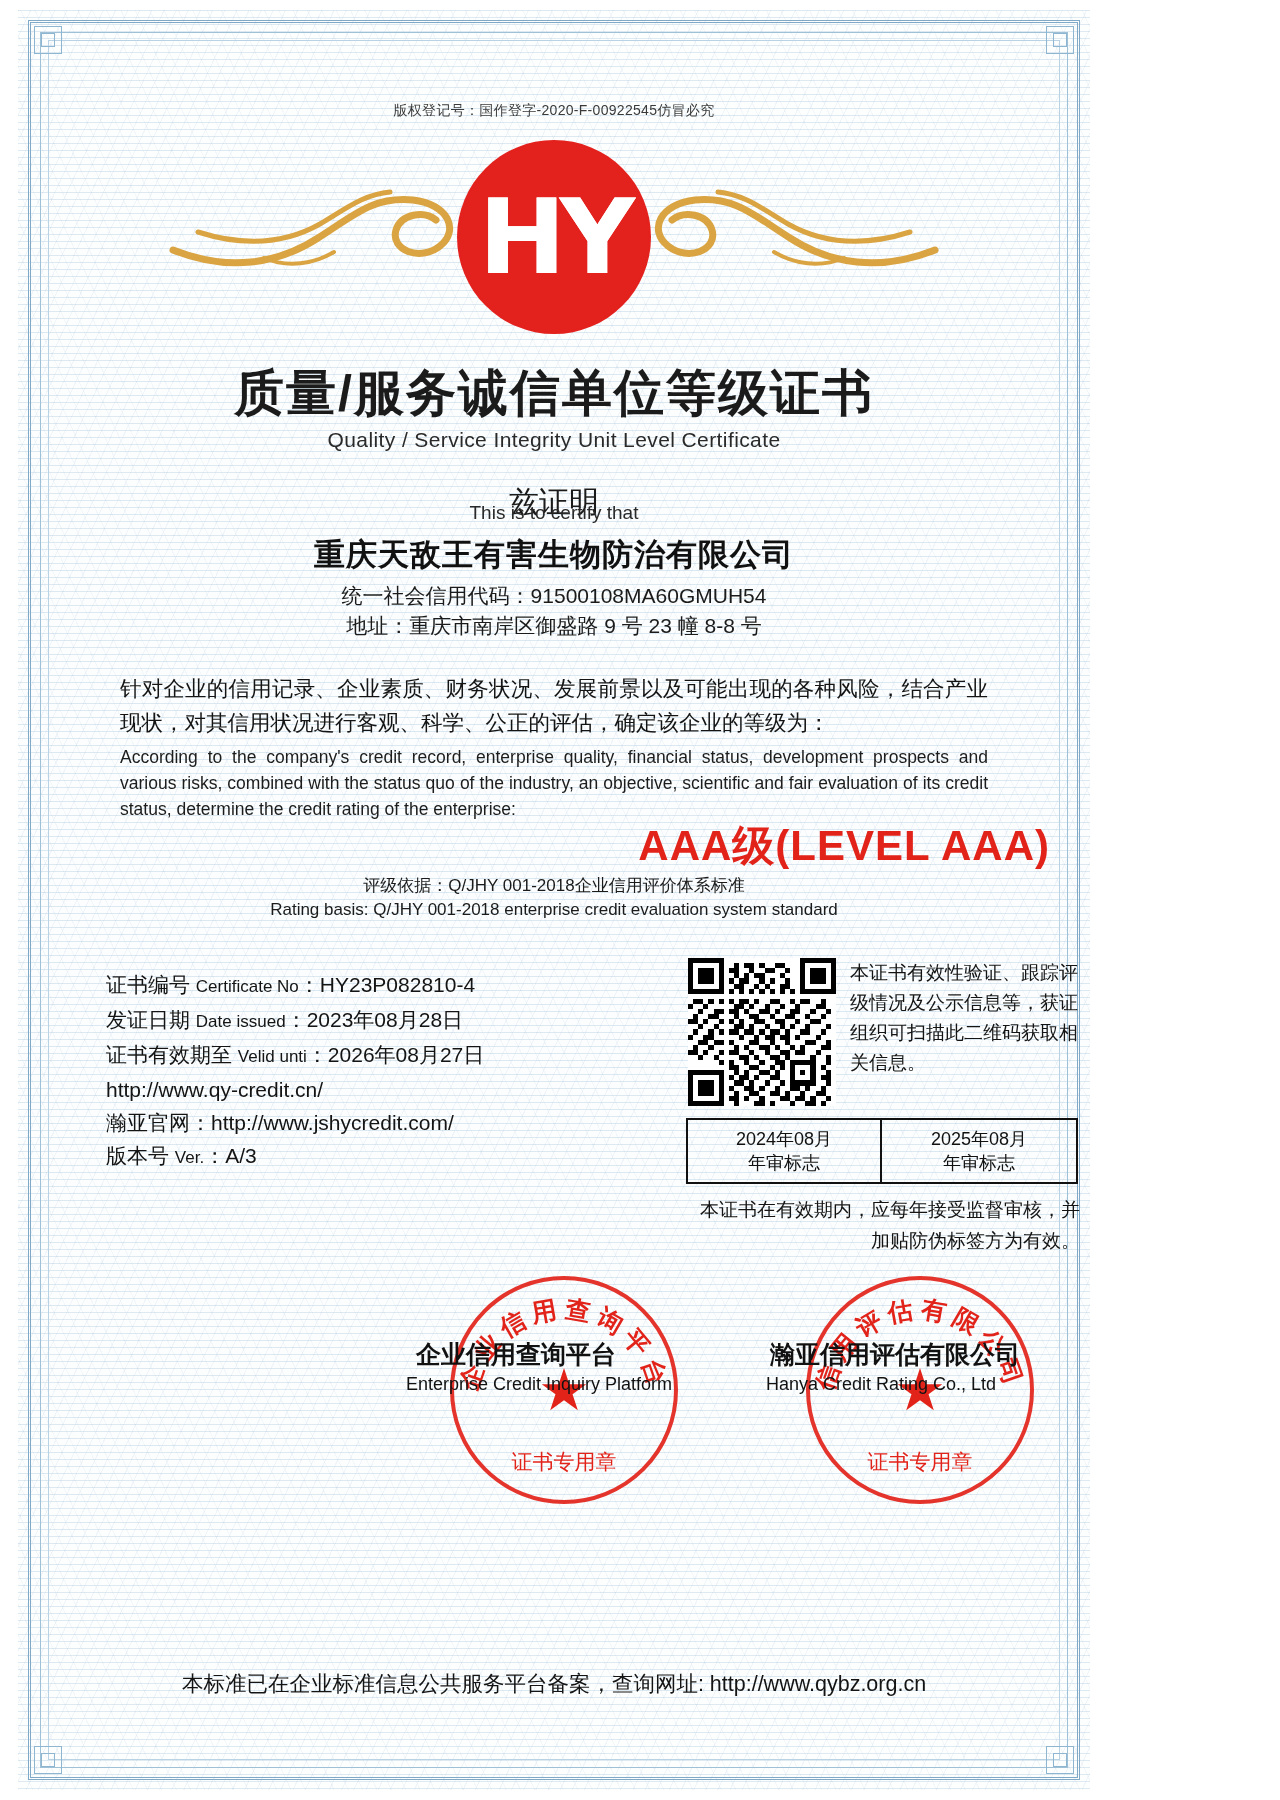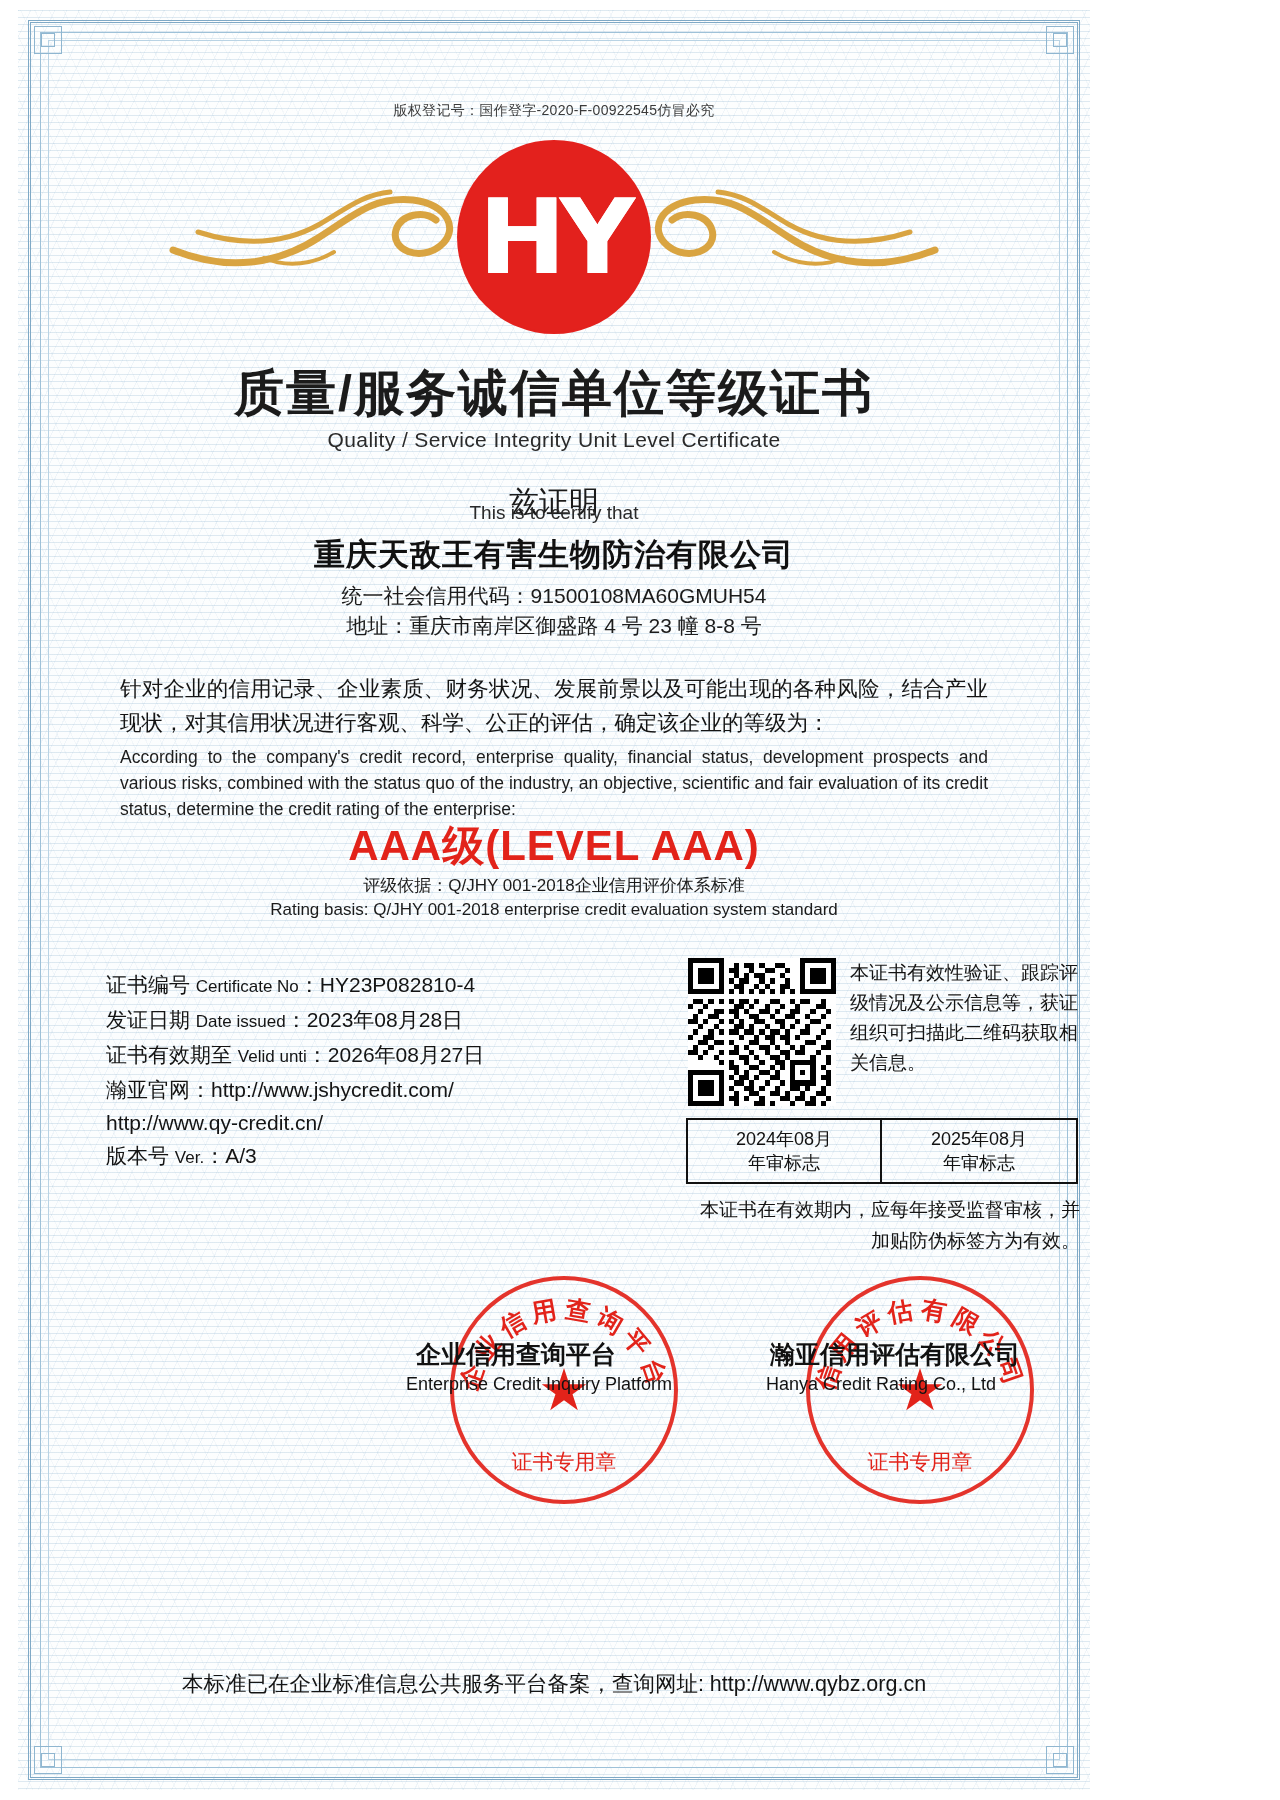--- a/index.html
+++ b/index.html
@@ -222,21 +222,21 @@
     font-size: 17.5px;
     line-height: 26px;
     color: #1c1c1c;
     text-align: justify;
   }
 
   .level {
     position: absolute;
     top: 768px;
     left: 0; right: 0;
-    text-align: center;
+    text-align: right;
     font-size: 42px;
     font-weight: bold;
     color: #e2231a;
     letter-spacing: 1px;
   }
   .basis-cn {
     position: absolute;
     top: 824px;
     left: 0; right: 0;
     text-align: center;
@@ -420,21 +420,21 @@
       </div>
 
       <div class="title-cn">质量/服务诚信单位等级证书</div>
       <div class="title-en">Quality / Service Integrity Unit Level Certificate</div>
 
       <div class="certify-cn">兹证明</div>
       <div class="certify-en">This is to certify that</div>
 
       <div class="company">重庆天敌王有害生物防治有限公司</div>
       <div class="credit-code">统一社会信用代码：91500108MA60GMUH54</div>
-      <div class="address">地址：重庆市南岸区御盛路 4 号 23 幢 8-8 号</div>
+      <div class="address">地址：重庆市南岸区御盛路 9 号 23 幢 8-8 号</div>
 
       <div class="para">
         <div class="cn">针对企业的信用记录、企业素质、财务状况、发展前景以及可能出现的各种风险，结合产业现状，对其信用状况进行客观、科学、公正的评估，确定该企业的等级为：</div>
         <div class="en">According to the company's credit record, enterprise quality, financial status, development prospects and various risks, combined with the status quo of the industry, an objective, scientific and fair evaluation of its credit status, determine the credit rating of the enterprise:</div>
       </div>
 
       <div class="level">AAA级(LEVEL AAA)</div>
       <div class="basis-cn">评级依据：Q/JHY 001-2018企业信用评价体系标准</div>
       <div class="basis-en">Rating basis: Q/JHY 001-2018 enterprise credit evaluation system standard</div>
 
@@ -445,24 +445,24 @@
         </div>
         <div>
           <span>发证日期</span>
           <span class="lbl-en">Date issued</span><span>：</span><span>2023年08月28日</span>
         </div>
         <div>
           <span>证书有效期至</span>
           <span class="lbl-en">Velid unti</span><span>：</span><span>2026年08月27日</span>
         </div>
         <div>
+          <span>http://www.qy-credit.cn/</span>
+        </div>
+        <div>
           <span>瀚亚官网</span><span>：</span><span>http://www.jshycredit.com/</span>
-        </div>
-        <div>
-          <span>http://www.qy-credit.cn/</span>
         </div>
         <div>
           <span>版本号</span>
           <span class="lbl-en">Ver.</span><span>：</span><span>A/3</span>
         </div>
       </div>
 
       <div class="qr-wrap">
         <svg class="qr" viewBox="0 0 29 29" shape-rendering="crispEdges">
           <rect width="29" height="29" fill="#ffffff"></rect>

